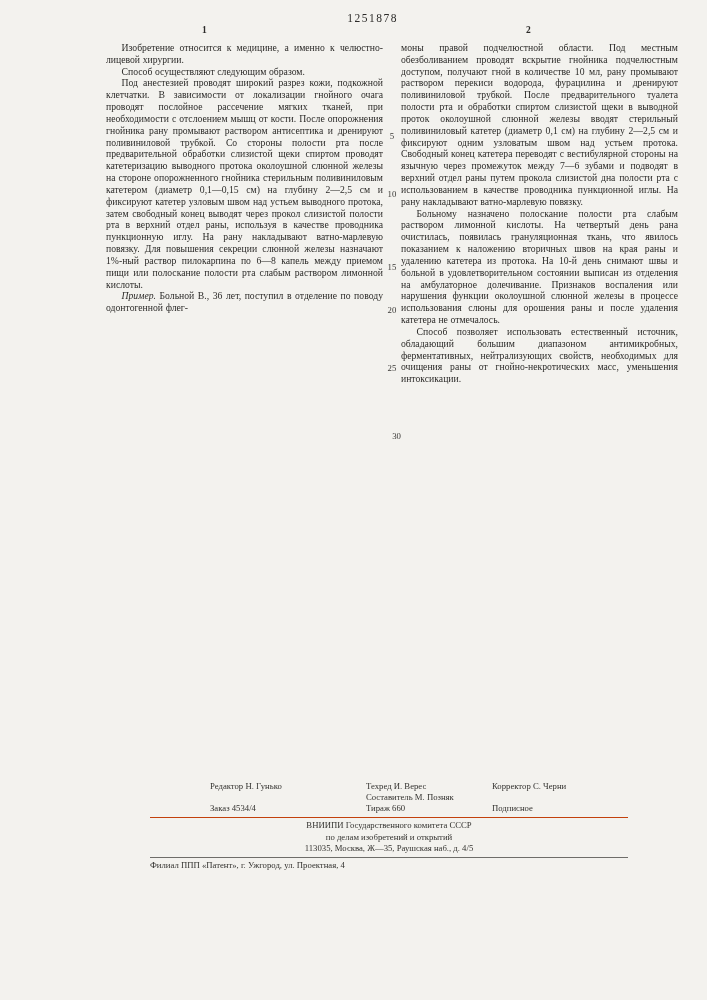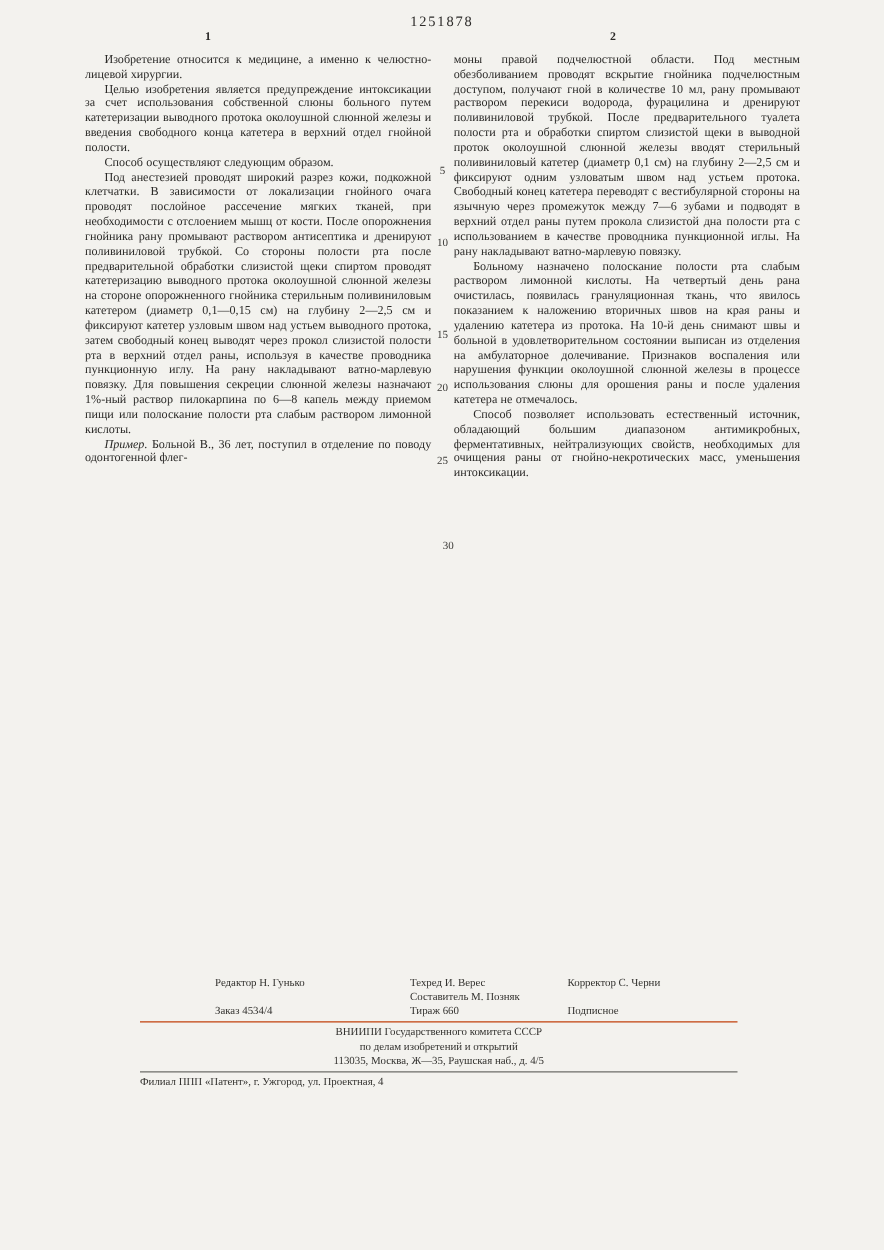--- a/index.html
+++ b/index.html
@@ -4,21 +4,21 @@
 <style>
   * { margin: 0; padding: 0; box-sizing: border-box; }
   html, body { width: 707px; height: 1000px; }
   body {
     background: #f3f2ee;
     font-family: "Liberation Serif", "DejaVu Serif", serif;
     color: #2b2a28;
     position: relative;
     overflow: hidden;
   }
-  .page { position: absolute; inset: 0; }
+  .page { position: absolute; inset: 0; margin-left: 38px; }
 
   
   .patent-number {
     position: absolute; top: 12px; left: 0; width: 100%;
     text-align: center; font-size: 11.5px; letter-spacing: 1.5px;
   }
   .col-marker {
     position: absolute; top: 25px; font-size: 9.5px; font-weight: bold;
   }
   .col-marker.m1 { left: 164px; }
@@ -70,21 +70,20 @@
 
 <div class="page">
 
   <div class="patent-number">1251878</div>
   <span class="col-marker m1">1</span>
   <span class="col-marker m2">2</span>
 
   <div class="columns">
     <div class="column" id="left-column">
         <p class="para">Изобретение относится к медицине, а именно к челюстно-лицевой хирургии.</p>
-        <p class="para">Целью изобретения является предупреждение интоксикации за счет использования собственной слюны больного путем катетеризации выводного протока околоушной слюнной железы и введения свободного конца катетера в верхний отдел гнойной полости.</p>
         <p class="para">Способ осуществляют следующим образом.</p>
         <p class="para">Под анестезией проводят широкий разрез кожи, подкожной клетчатки. В зависимости от локализации гнойного очага проводят послойное рассечение мягких тканей, при необходимости с отслоением мышц от кости. После опорожнения гнойника рану промывают раствором антисептика и дренируют поливиниловой трубкой. Со стороны полости рта после предварительной обработки слизистой щеки спиртом проводят катетеризацию выводного протока околоушной слюнной железы на стороне опорожненного гнойника стерильным поливиниловым катетером (диаметр 0,1—0,15 см) на глубину 2—2,5 см и фиксируют катетер узловым швом над устьем выводного протока, затем свободный конец выводят через прокол слизистой полости рта в верхний отдел раны, используя в качестве проводника пункционную иглу. На рану накладывают ватно-марлевую повязку. Для повышения секреции слюнной железы назначают 1%-ный раствор пилокарпина по 6—8 капель между приемом пищи или полоскание полости рта слабым раствором лимонной кислоты.</p>
         <p class="para"><i>Пример. </i>Больной В., 36 лет, поступил в отделение по поводу одонтогенной флег-</p>
       </div>
     <div class="gutter" id="gutter">
         <span class="gutter-num" style="top: 89px;">5</span>
         <span class="gutter-num" style="top: 147px;">10</span>
         <span class="gutter-num" style="top: 220px;">15</span>
         <span class="gutter-num" style="top: 263px;">20</span>
         <span class="gutter-num" style="top: 321px;">25</span>

